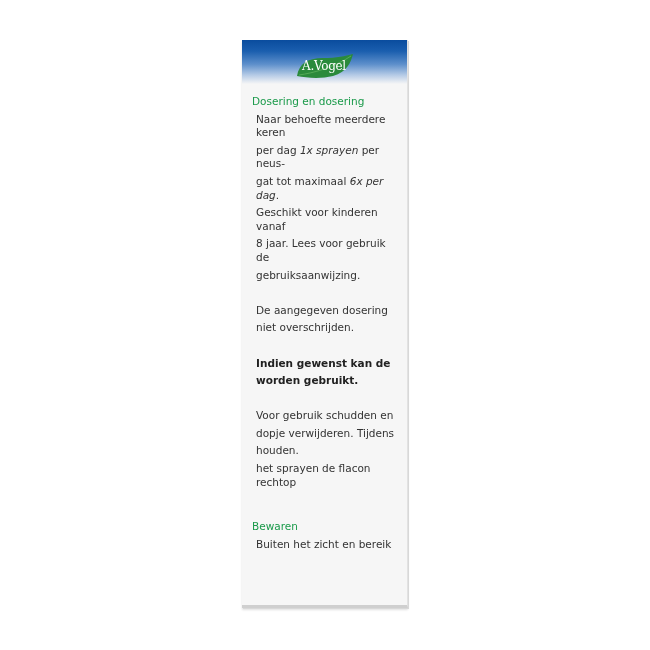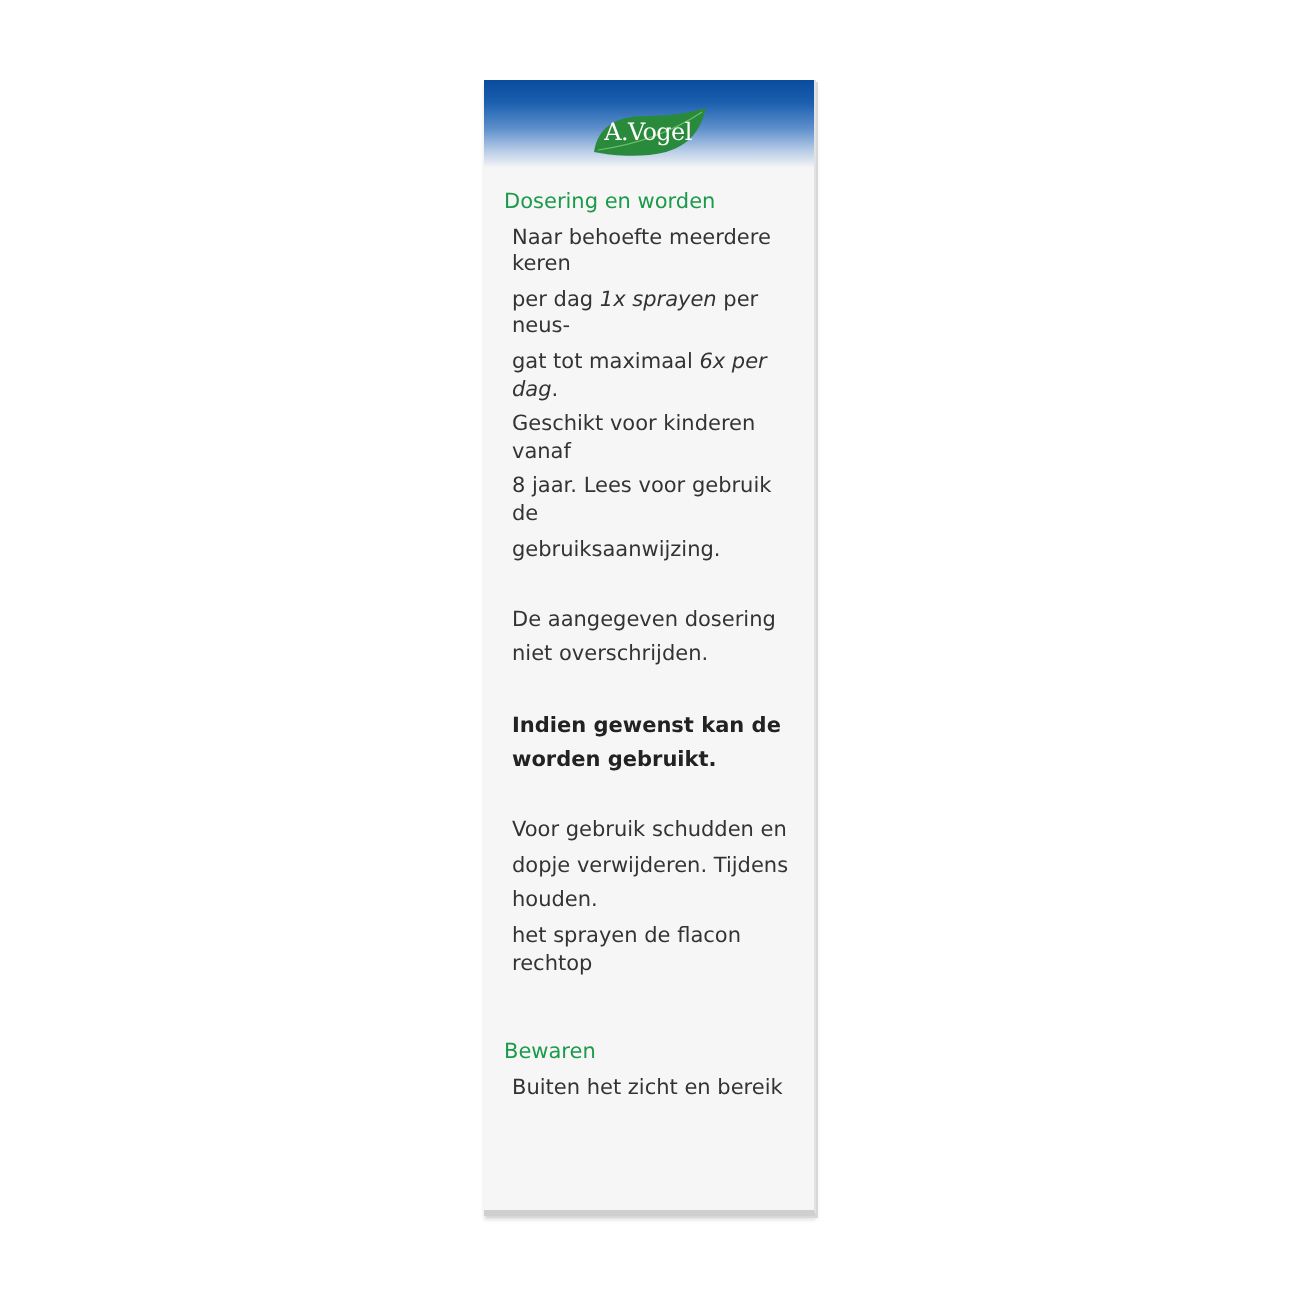--- a/index.html
+++ b/index.html
@@ -99,21 +99,21 @@
       <svg viewBox="0 0 62 26">
         <path d="M4 22 C 6 10, 14 4, 30 4 C 44 4, 52 2, 60 0 C 58 8, 54 18, 40 22 C 28 25, 14 24, 4 22 Z" fill="#2a8a3c"></path>
         <path d="M6 21 C 20 19, 40 14, 58 2" stroke="#6fbf6a" stroke-width="0.6" fill="none"></path>
       </svg>
       <div class="logo-text">A.Vogel</div>
     </div>
 
     <div class="content">
 
       <div>
-        <div class="heading">Dosering en worden</div>
+        <div class="heading">Dosering en dosering</div>
         <div class="para">Naar behoefte meerdere keren</div>
         <div class="para"><span>per dag </span><em>1x sprayen</em><span> per neus-</span></div>
         <div class="para"><span>gat tot maximaal </span><em>6x per dag</em><span>.</span></div>
         <div class="para">Geschikt voor kinderen vanaf</div>
         <div class="para">8 jaar. Lees voor gebruik de</div>
         <div class="para">gebruiksaanwijzing.</div>
       </div>
 
       <div class="gap"></div>
 

